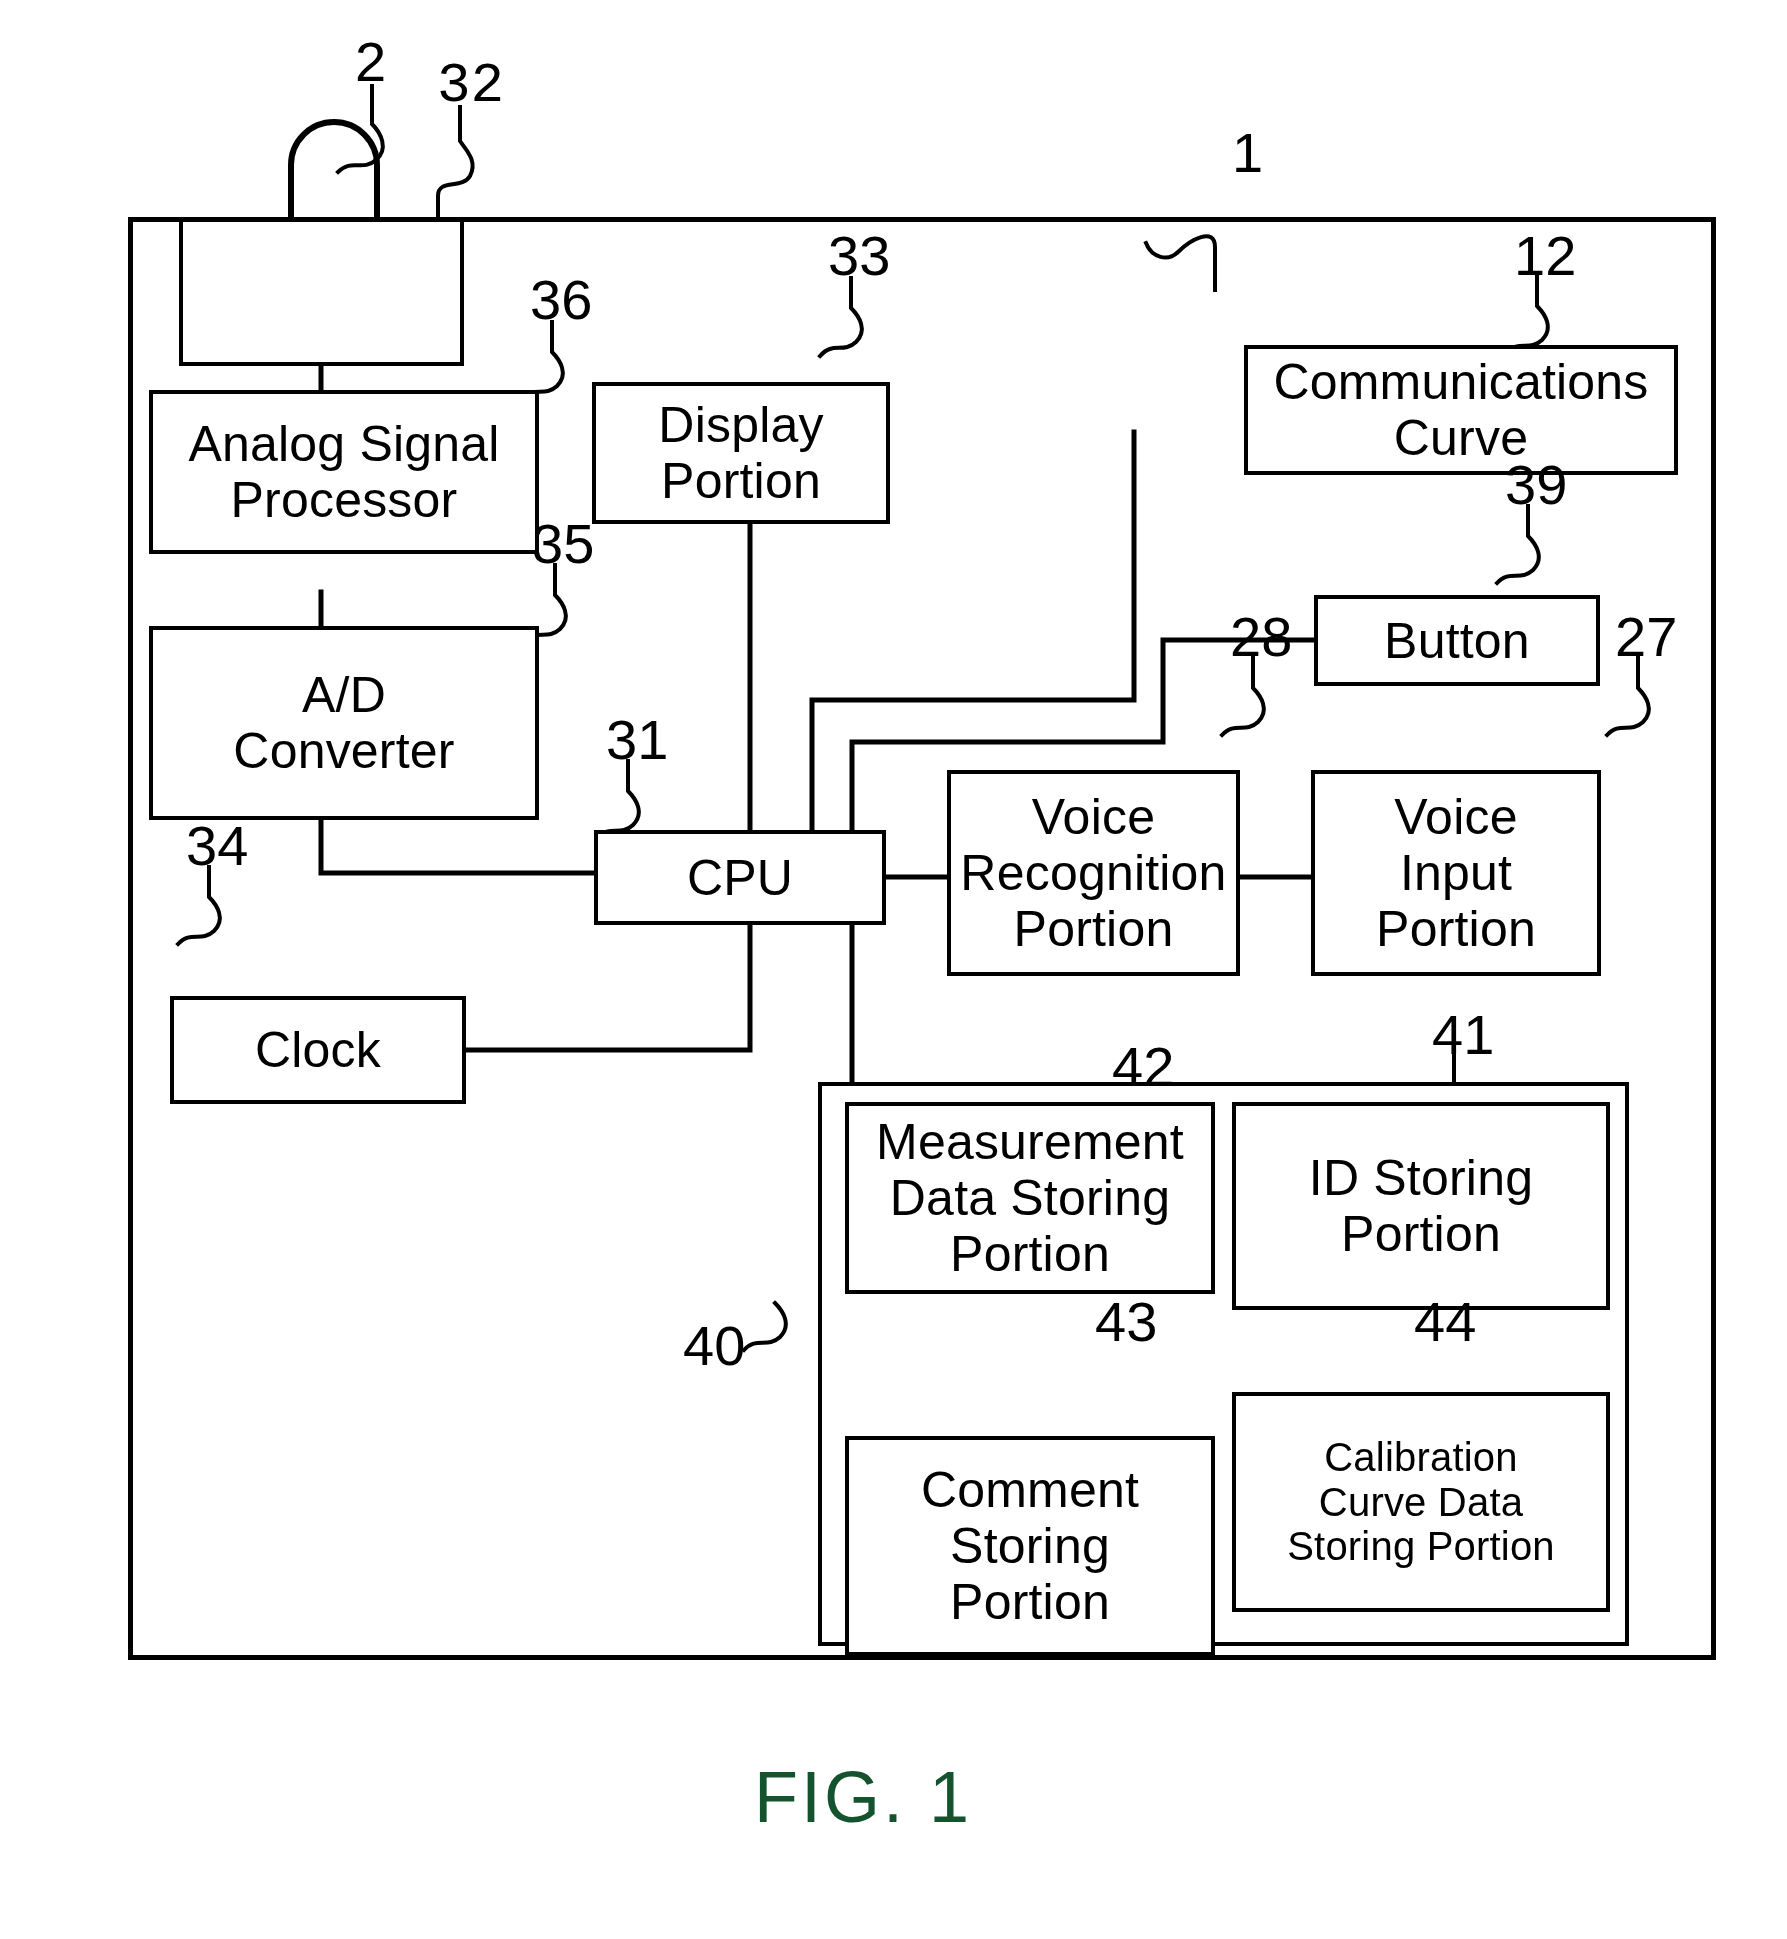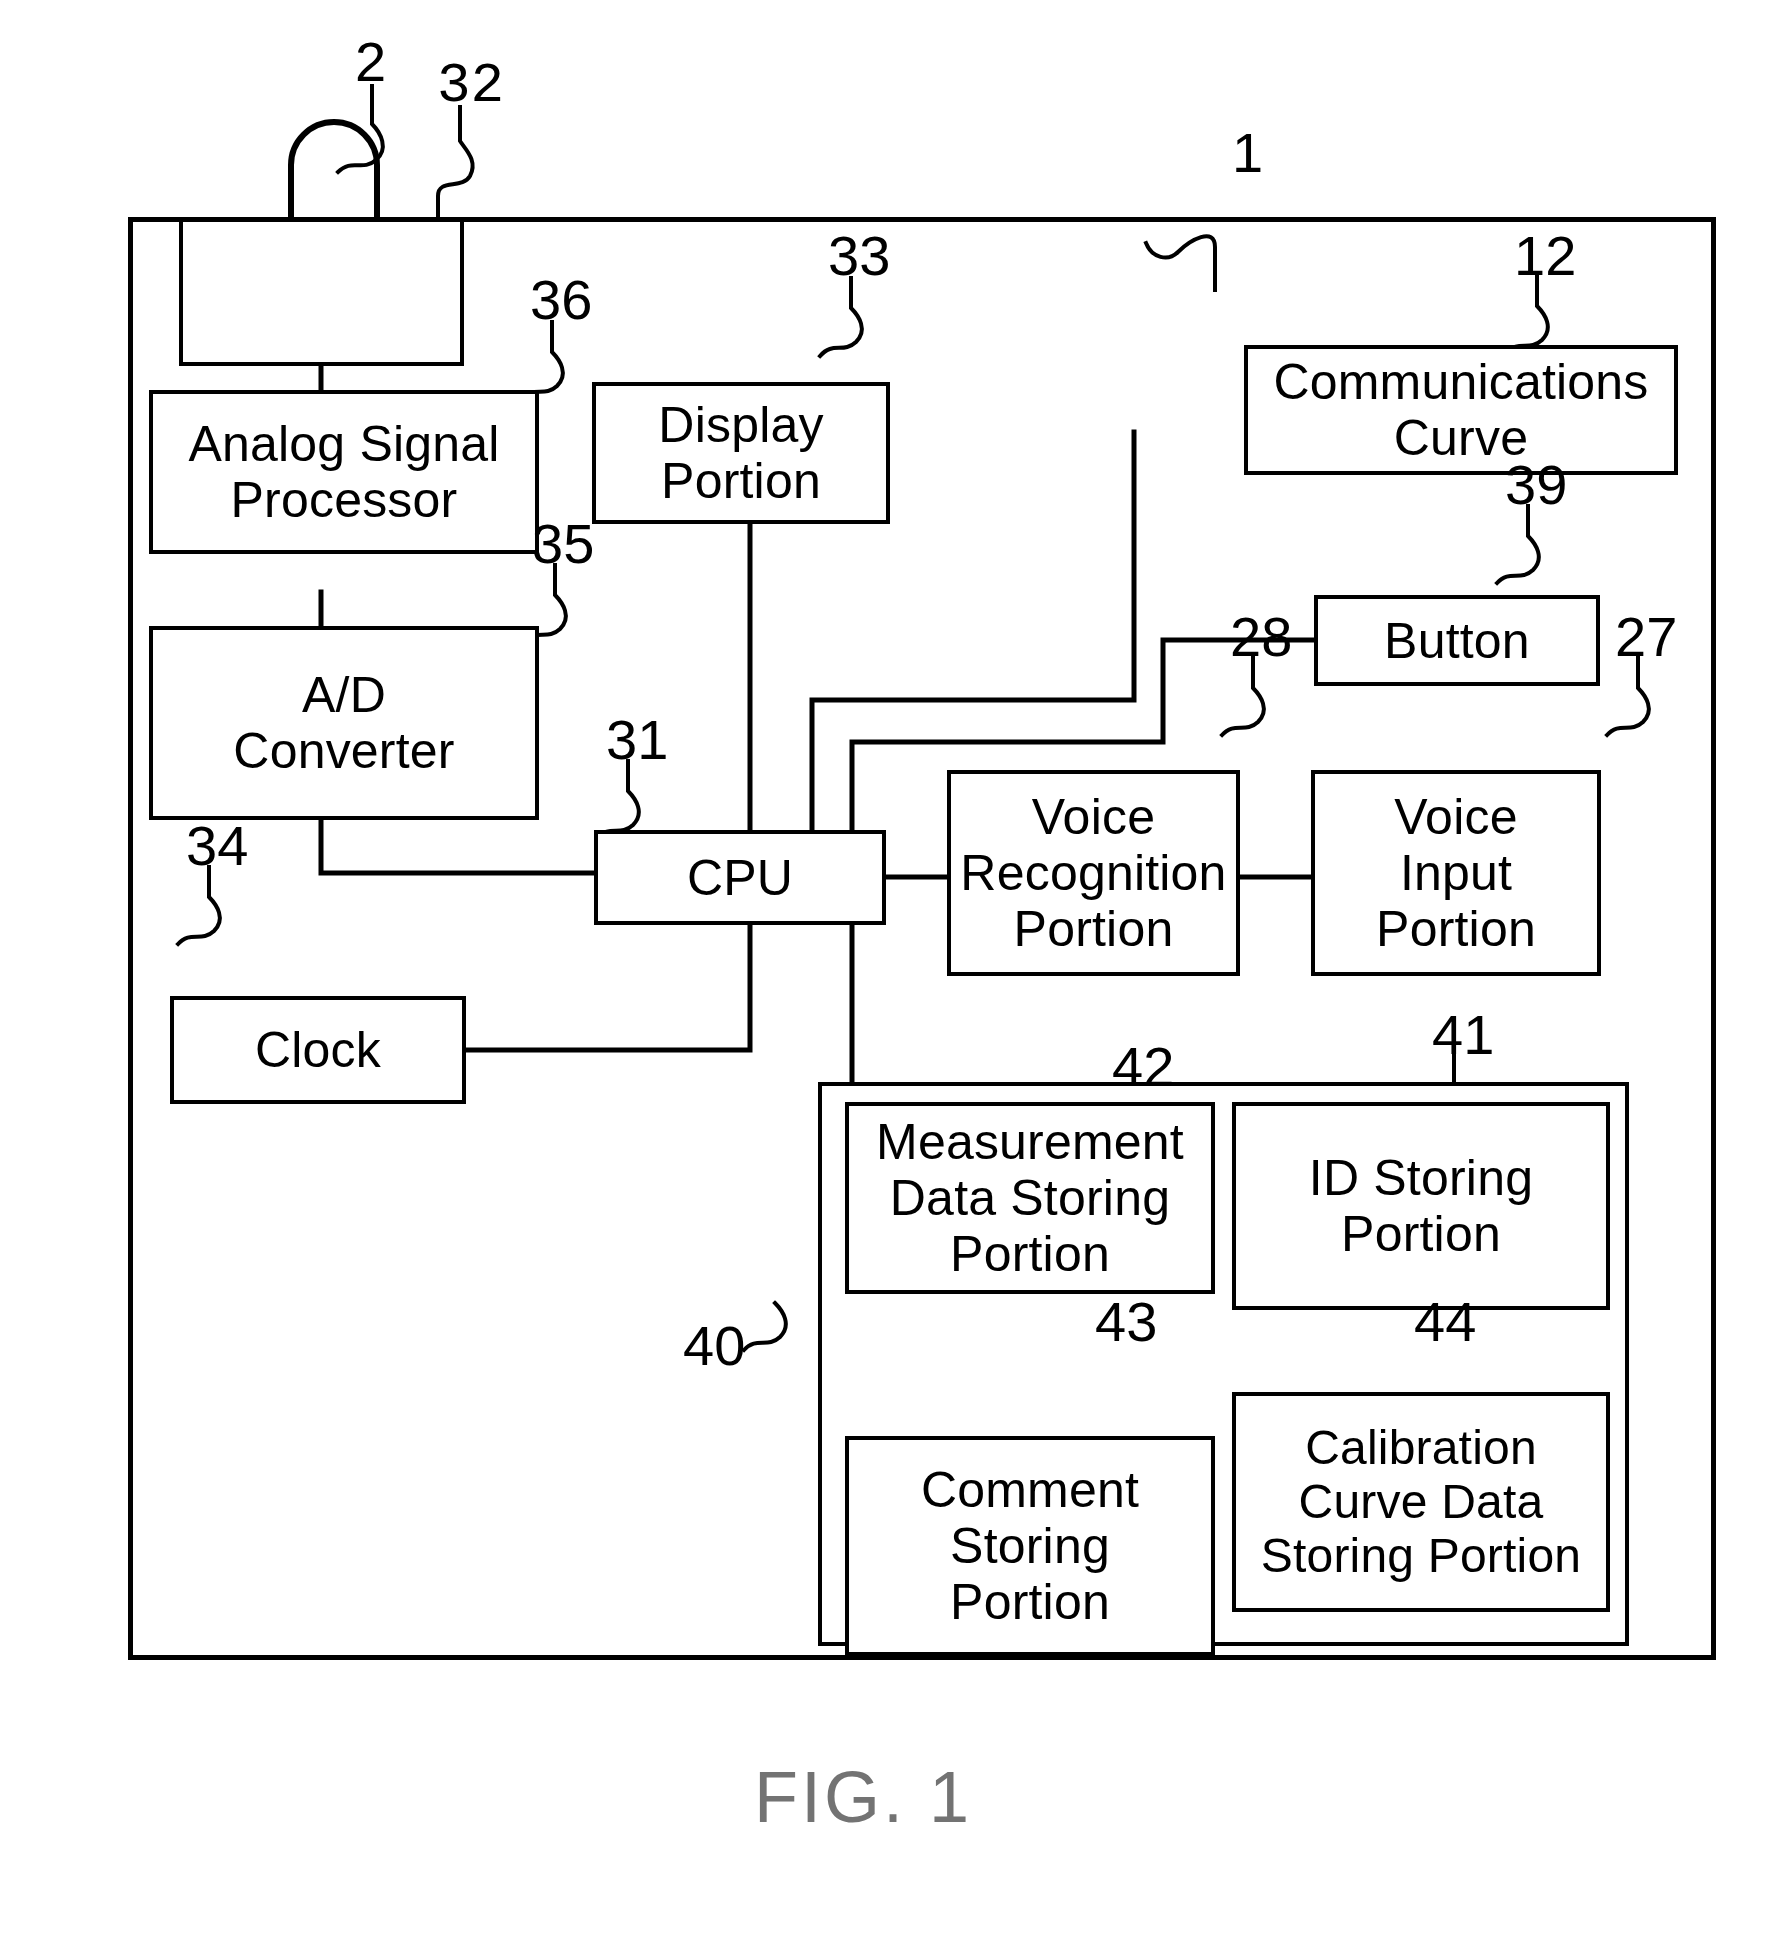--- a/index.html
+++ b/index.html
@@ -56,25 +56,25 @@
     font-size: 56px;
     font-family: "Liberation Sans", sans-serif;
     color: #000000;
     line-height: 1;
     white-space: nowrap;
   }
   .figcaption {
     position: absolute;
     font-size: 72px;
     letter-spacing: 3px;
-    color: #737373;
+    color: #14532d;
     white-space: nowrap;
     font-family: "Liberation Sans", sans-serif;
   }
-  .t48 { font-size: 48px; }
+  .t48 { font-size: 40px; }
   .t50 { font-size: 50px; }
 </style>
 </head>
 <body>
 
 <div id="page">
 
   <svg id="wires" viewBox="0 0 1787 1939">
     <g stroke="#000000" stroke-width="5" fill="none" stroke-linecap="square">
 

